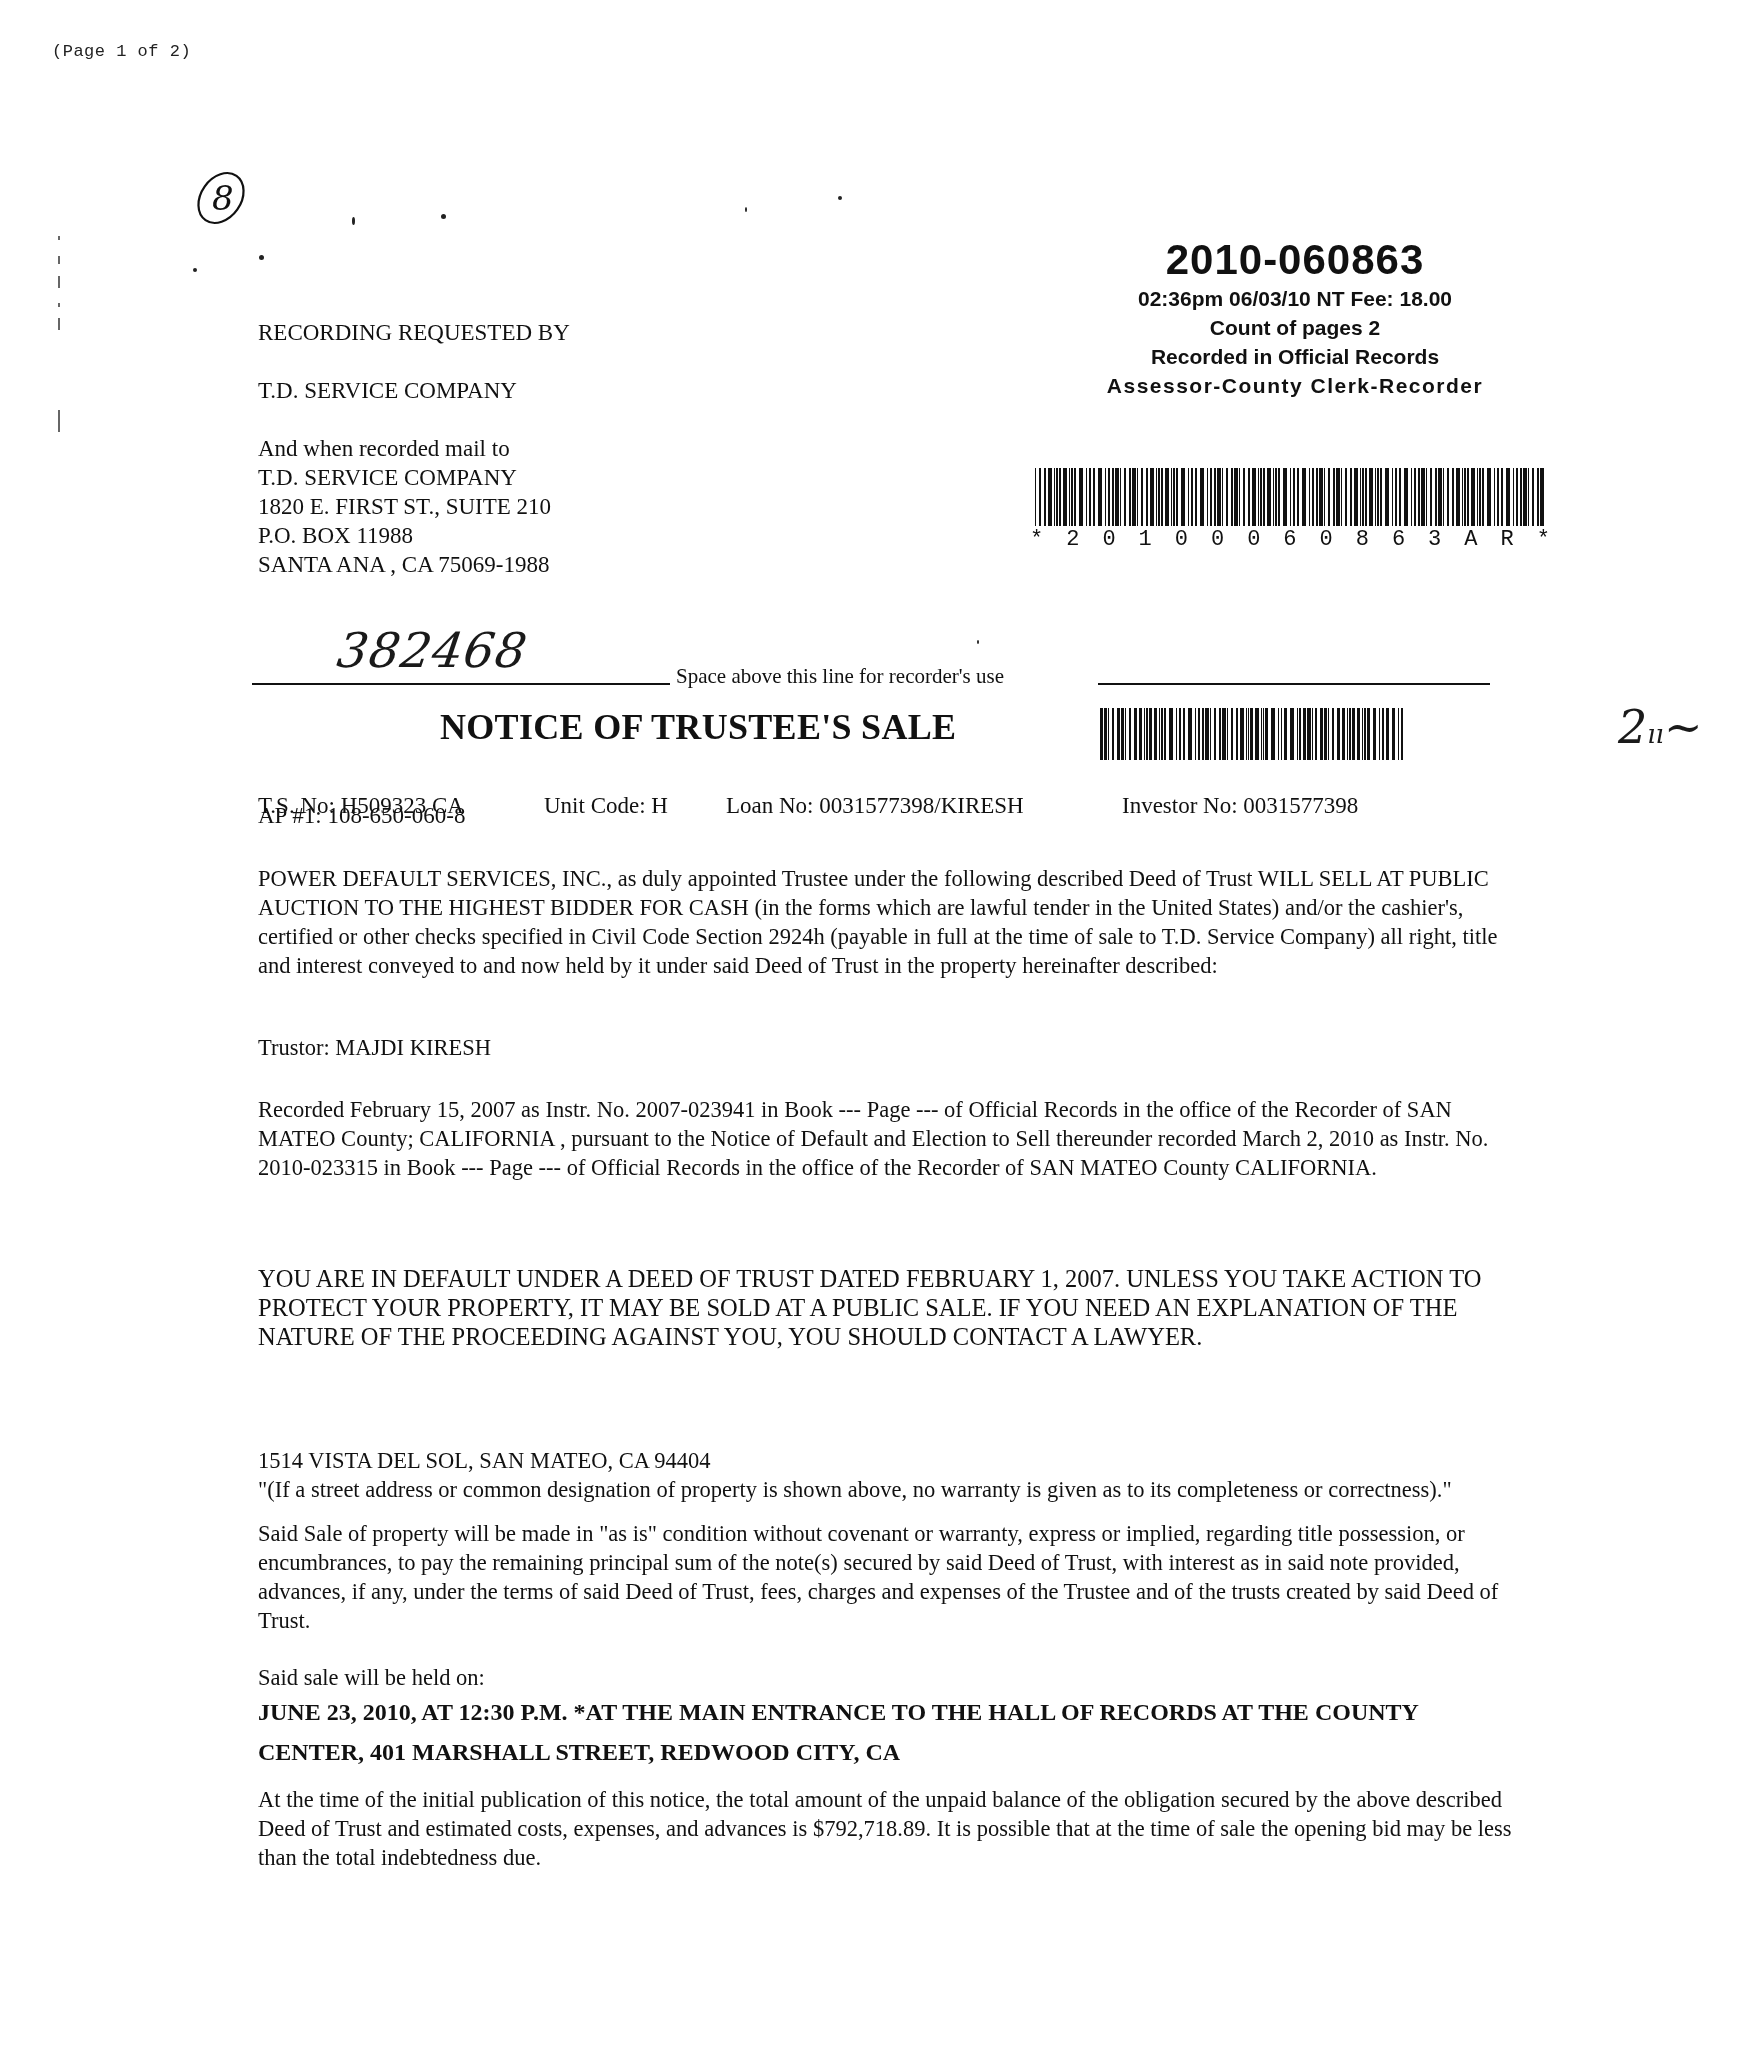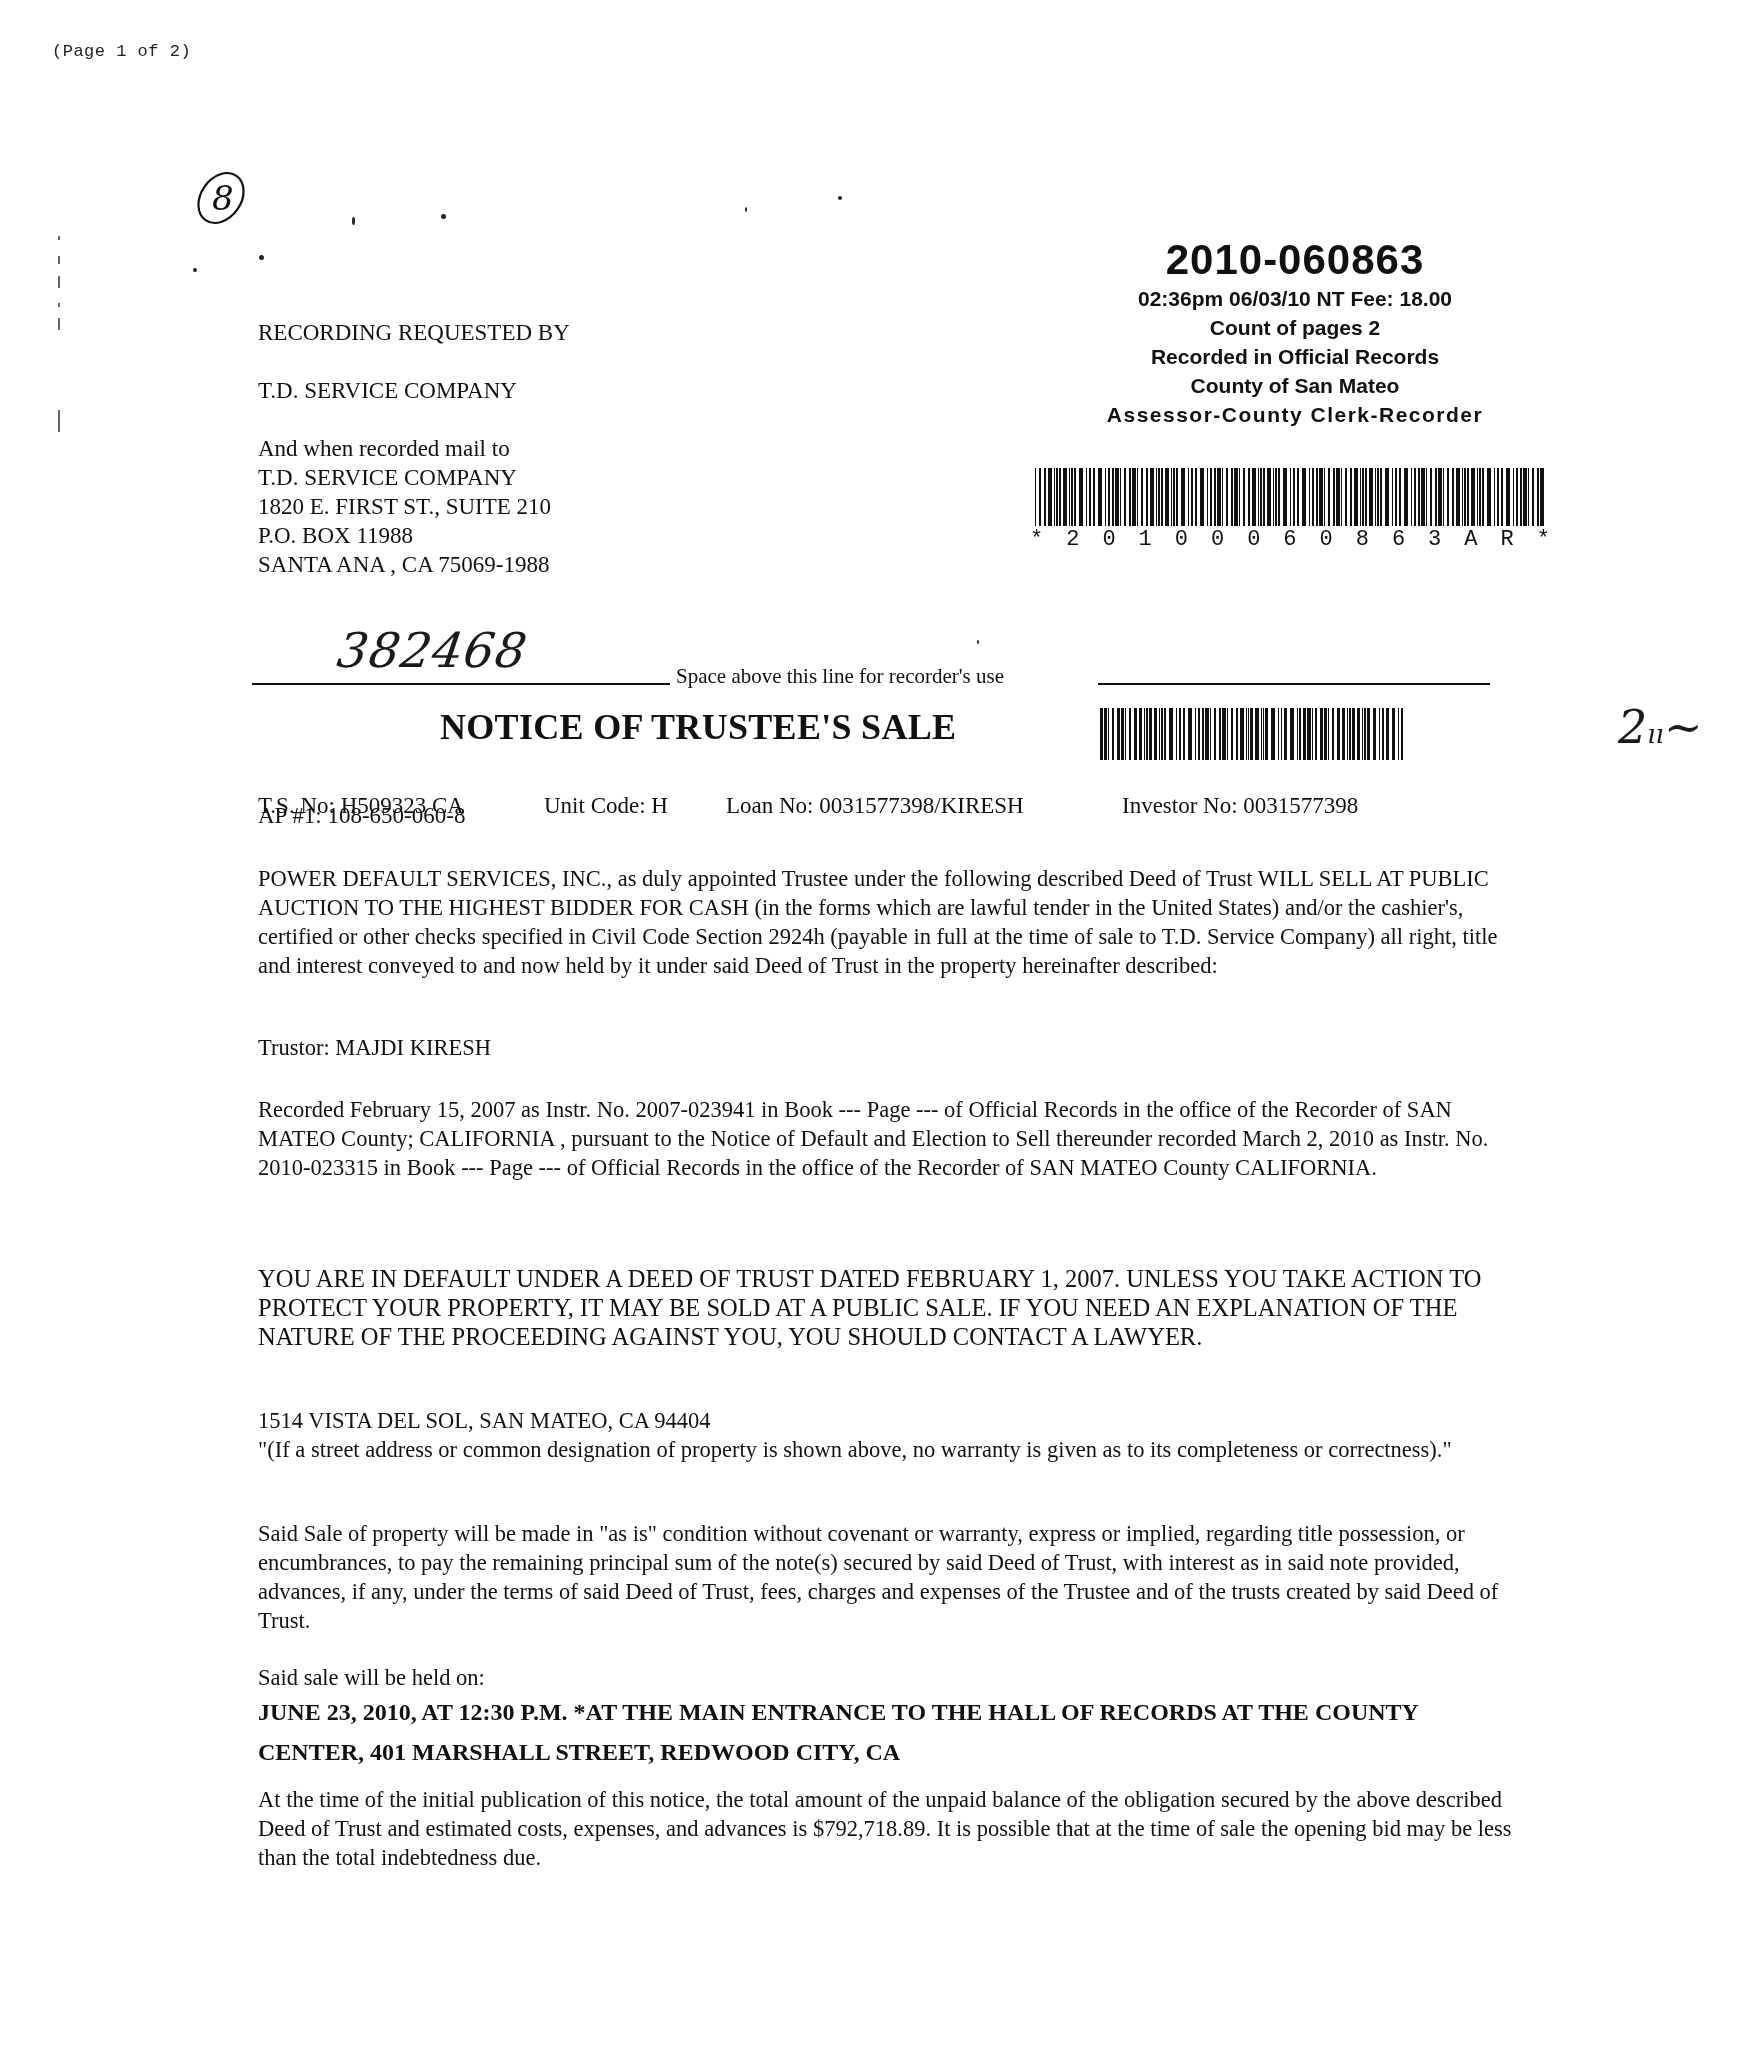--- a/index.html
+++ b/index.html
@@ -46,21 +46,21 @@
   #ref-row { left: 258px; top: 776px; font-size: 23px; line-height: 27px; width: 1250px; }
   #ref-row .r { position: absolute; top: 16px; white-space: nowrap; }
   #ap-line { left: 258px; top: 803px; font-size: 23px; }
 
   .para { left: 258px; width: 1260px; font-size: 22.5px; line-height: 29px; }
   .para p { margin: 0; }
   #para-trustee { top: 864px; }
   #para-trustor { top: 1033px; }
   #para-recorded { top: 1095px; }
   #para-default { top: 1264px; font-size: 24.5px; line-height: 29px; }
-  #para-address { top: 1406px; }
+  #para-address { top: 1446px; }
   #para-asis { top: 1519px; }
   #para-sale { top: 1663px; }
   #sale-when { font-weight: bold; font-size: 24px; line-height: 40px; }
   #para-amount { top: 1785px; }
 </style>
 </head>
 <body>
 
 <div class="abs mono" id="page-indicator">(Page 1  of  2)</div>
 
@@ -96,21 +96,20 @@
   <div>1820 E. FIRST ST., SUITE 210</div>
   <div>P.O. BOX 11988</div>
   <div>SANTA ANA , CA 75069-1988</div>
 </div>
 
 <div class="abs sans" id="recorder-stamp">
   <div id="doc-number">2010-060863</div>
   <div class="stamp-line">02:36pm 06/03/10 NT  Fee: 18.00</div>
   <div class="stamp-line">Count of pages 2</div>
   <div class="stamp-line">Recorded in Official Records</div>
-  <div class="stamp-line">County of San Mateo</div>
   <div class="stamp-line" id="stamp-title">Assessor-County Clerk-Recorder</div>
 </div>
 
 <div class="abs barcode" id="stamp-barcode">
     <span style="width: 1px; margin-right: 3px;"></span>
     <span style="width: 2px; margin-right: 3px;"></span>
     <span style="width: 3px; margin-right: 2px;"></span>
     <span style="width: 4px; margin-right: 2px;"></span>
     <span style="width: 1px; margin-right: 1px;"></span>
     <span style="width: 2px; margin-right: 1px;"></span>

